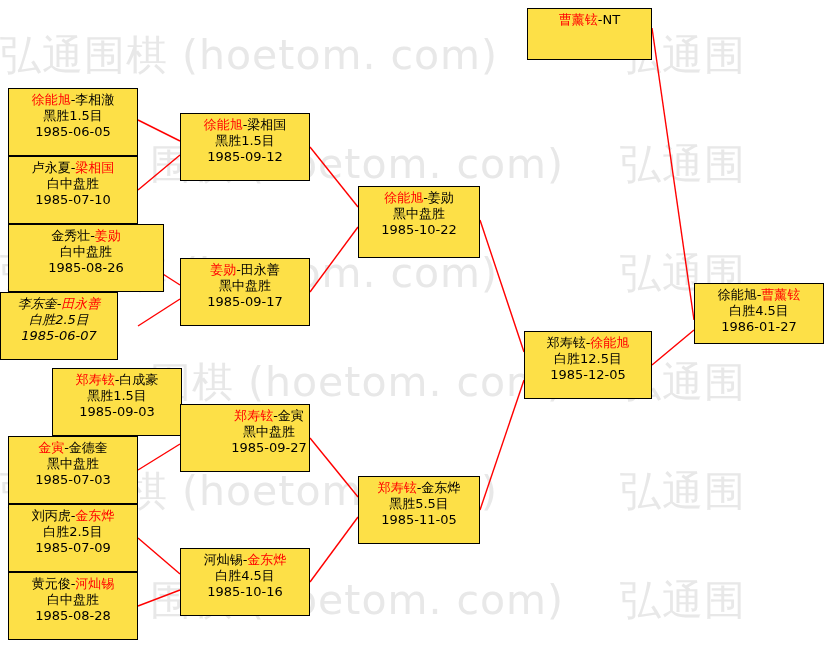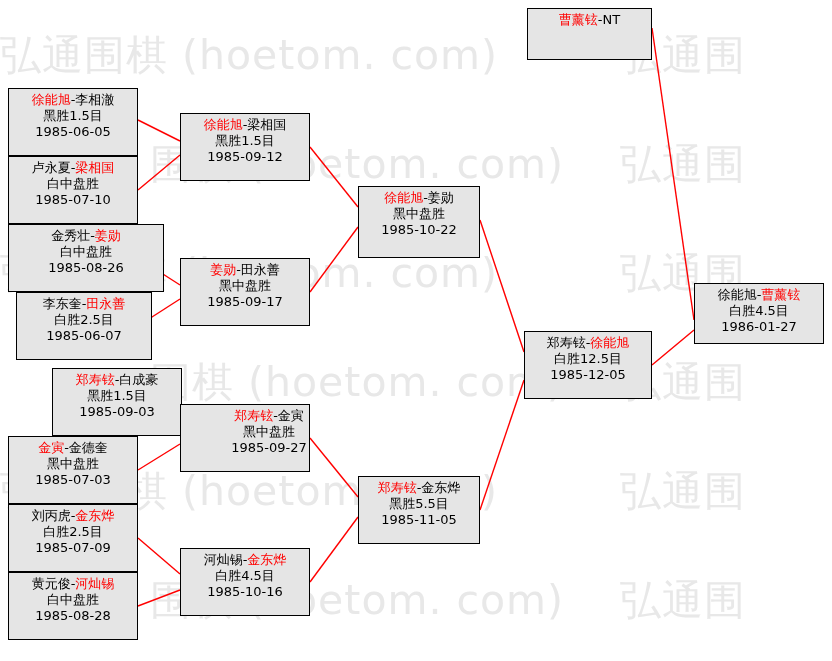--- a/index.html
+++ b/index.html
@@ -37,21 +37,21 @@
     position: absolute;
     left: 0; top: 0;
     z-index: 1;
     pointer-events: none;
   }
   
   .node {
     position: absolute;
     box-sizing: border-box;
     border: 1px solid #000000;
-    background: #e5e5e5;
+    background: #fde047;
     z-index: 2;
     text-align: center;
     font-size: 13px;
     line-height: 16px;
     padding-top: 3px;
     color: #000000;
     white-space: nowrap;
   }
   .node .ln {
     display: block;
@@ -111,21 +111,21 @@
       <div class="node" style="left: 8px; top: 156px; width: 130px; height: 68px;">
         <span class="ln"><span class="blk">卢永夏-</span><span class="red">梁相国</span></span>
         <span class="ln"><span class="blk">白中盘胜</span></span>
         <span class="ln"><span class="blk">1985-07-10</span></span>
       </div>
       <div class="node" style="left: 8px; top: 224px; width: 156px; height: 68px;">
         <span class="ln"><span class="blk">金秀壮-</span><span class="red">姜勋</span></span>
         <span class="ln"><span class="blk">白中盘胜</span></span>
         <span class="ln"><span class="blk">1985-08-26</span></span>
       </div>
-      <div class="node" style="left: 16px; top: 292px; width: 136px; height: 68px;">
+      <div class="node" style="left: 0; top: 292px; width: 118px; height: 68px; font-style: italic;">
         <span class="ln"><span class="blk">李东奎-</span><span class="red">田永善</span></span>
         <span class="ln"><span class="blk">白胜2.5目</span></span>
         <span class="ln"><span class="blk">1985-06-07</span></span>
       </div>
       <div class="node" style="left: 8px; top: 368px; width: 130px; height: 68px; margin-left: 44px;">
         <span class="ln"><span class="red">郑寿铉</span><span class="blk">-白成豪</span></span>
         <span class="ln"><span class="blk">黑胜1.5目</span></span>
         <span class="ln"><span class="blk">1985-09-03</span></span>
       </div>
       <div class="node" style="left: 8px; top: 436px; width: 130px; height: 68px;">

